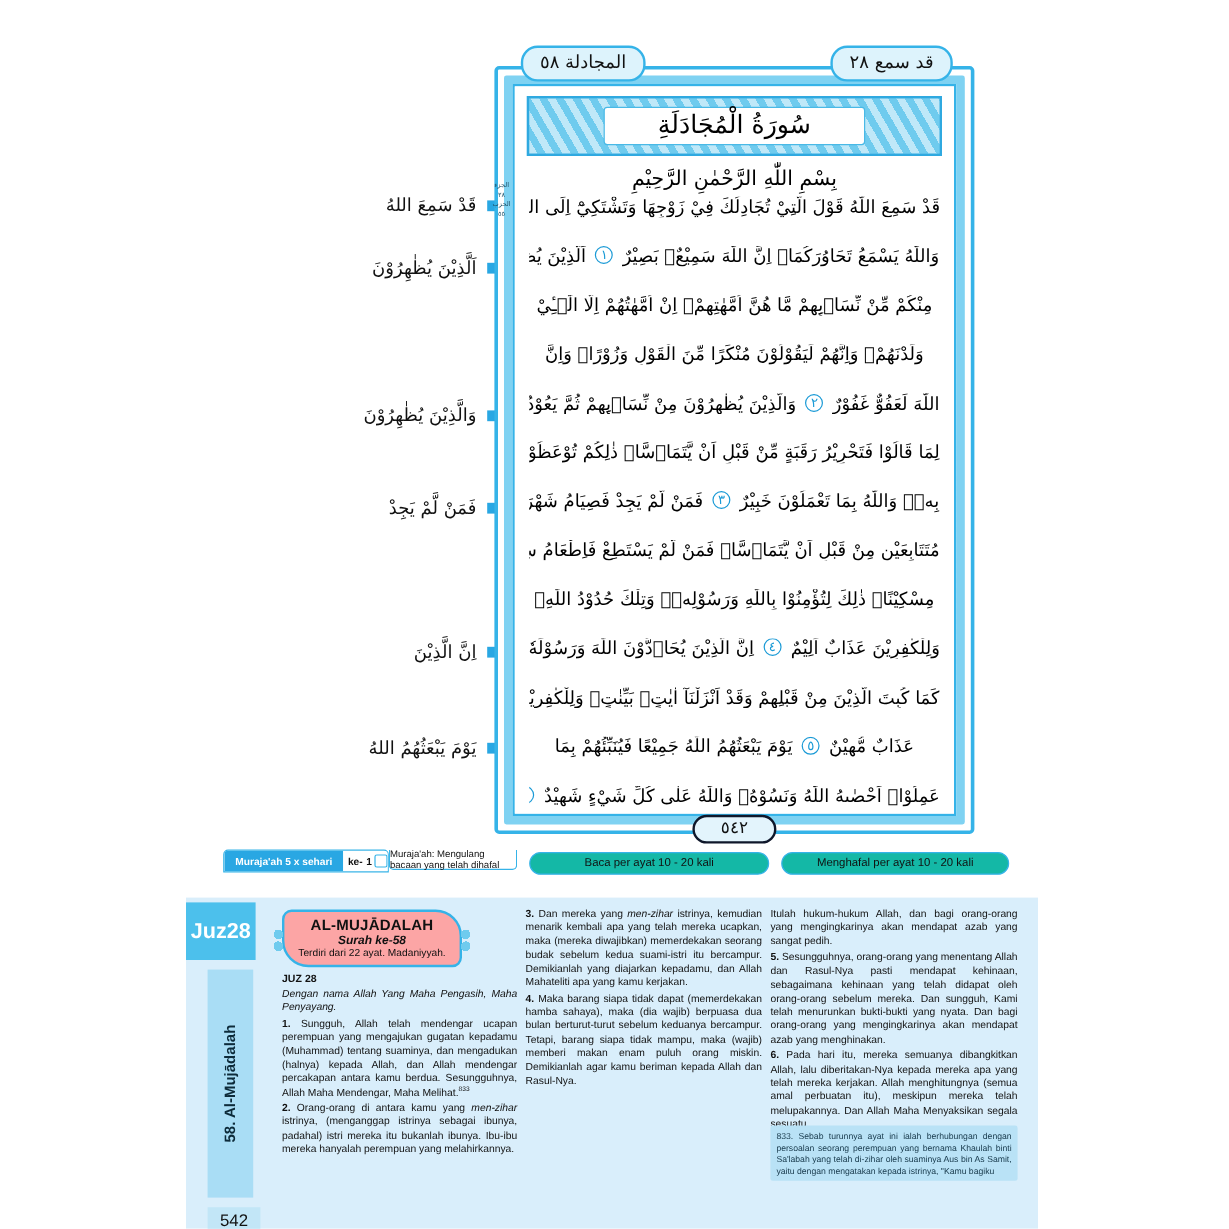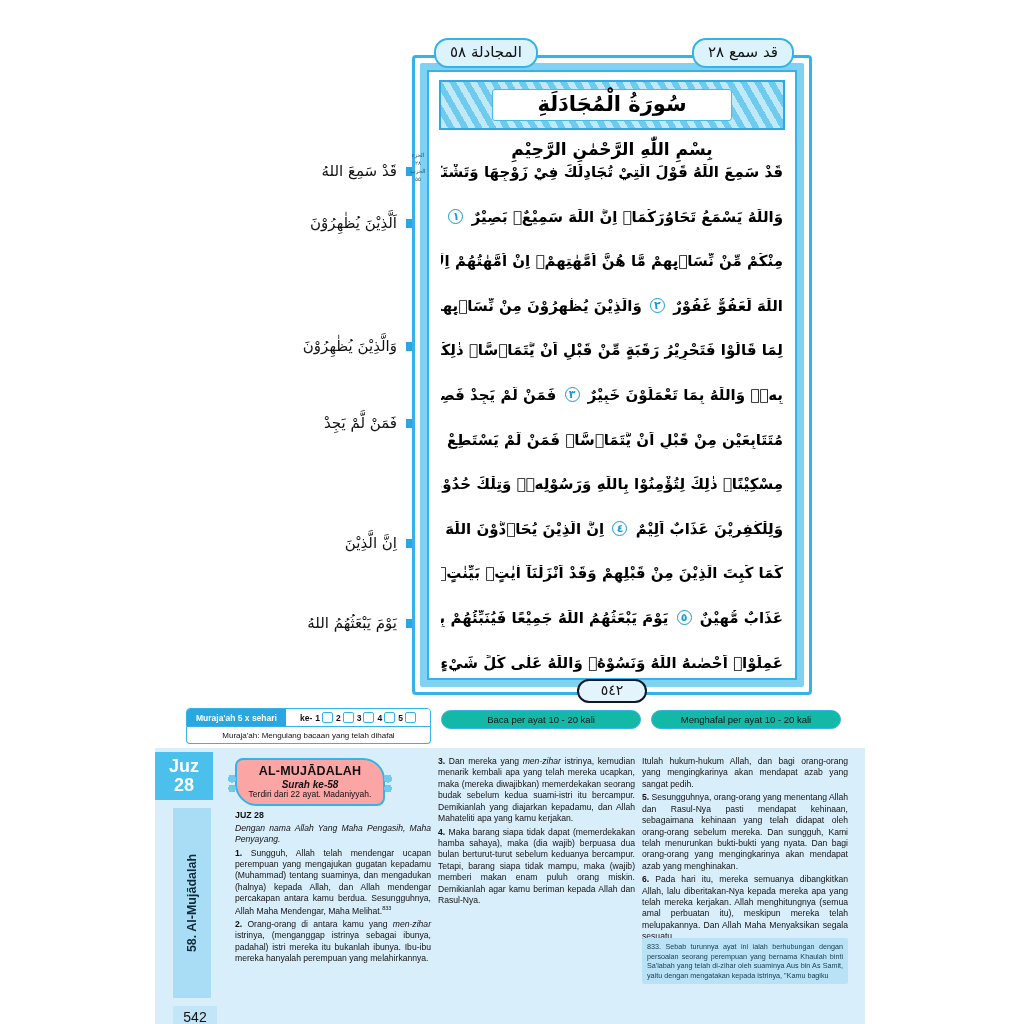--- a/index.html
+++ b/index.html
@@ -82,21 +82,20 @@
     pointer-events: none;
   }
   #frame-inner {
     position: absolute;
     left: 14px; top: 14px; right: 14px; bottom: 14px;
     z-index: 3;
     background: #ffffff;
     padding: 6px 10px;
     display: flex;
     flex-direction: column;
-    font-weight: bold;
   }
 
   
   .hdr-tab {
     position: absolute;
     background: #ddf3fc;
     border: 2px solid #35b3e8;
     border-radius: 14px;
     font-family: "DejaVu Sans", sans-serif;
     font-size: 15px;
@@ -221,21 +220,21 @@
     left: 186px; top: 708px;
     width: 660px; height: 40px;
     display: flex;
     align-items: flex-start;
     gap: 10px;
     z-index: 9;
   }
   #muraja-block {
     width: 245px;
     display: flex;
-    flex-direction: column;
+    flex-direction: row;
   }
   #muraja-top {
     display: flex;
     height: 19px;
     border: 1px solid #35b3e8;
     border-radius: 4px 4px 0 0;
     overflow: hidden;
   }
   #muraja-label {
     background: #29a7e3;
@@ -303,21 +302,20 @@
   #juz-badge {
     position: absolute;
     left: 0; top: 4px;
     width: 58px; height: 48px;
     background: #4cc0ec;
     color: #ffffff;
     font-weight: bold;
     font-size: 18px;
     line-height: 1.05;
     display: flex;
-    flex-direction: column;
     align-items: center;
     justify-content: center;
   }
   #side-tab {
     position: absolute;
     left: 18px; top: 60px;
     width: 38px; height: 190px;
     background: #a9ddf5;
     display: flex;
     align-items: center;
@@ -468,20 +466,21 @@
       <div id="surah-banner">
         <div class="plate">سُورَةُ الْمُجَادَلَةِ</div>
       </div>
 
       <div id="basmalah">بِسْمِ اللّٰهِ الرَّحْمٰنِ الرَّحِيْمِ</div>
 
       <div id="ayah-lines">
           <div class="ayah-line">قَدْ سَمِعَ اللّٰهُ قَوْلَ الَّتِيْ تُجَادِلُكَ فِيْ زَوْجِهَا وَتَشْتَكِيْٓ اِلَى اللّٰهِ</div>
           <div class="ayah-line">وَاللّٰهُ يَسْمَعُ تَحَاوُرَكُمَاۗ اِنَّ اللّٰهَ سَمِيْعٌۢ بَصِيْرٌ <span class="ayah-num">١</span> اَلَّذِيْنَ يُظٰهِرُوْنَ</div>
           <div class="ayah-line">مِنْكُمْ مِّنْ نِّسَاۤىِٕهِمْ مَّا هُنَّ اُمَّهٰتِهِمْۗ اِنْ اُمَّهٰتُهُمْ اِلَّا الّٰۤـِٔيْ</div>
+          <div class="ayah-line">وَلَدْنَهُمْۗ وَاِنَّهُمْ لَيَقُوْلُوْنَ مُنْكَرًا مِّنَ الْقَوْلِ وَزُوْرًاۗ وَاِنَّ</div>
           <div class="ayah-line">اللّٰهَ لَعَفُوٌّ غَفُوْرٌ <span class="ayah-num">٢</span> وَالَّذِيْنَ يُظٰهِرُوْنَ مِنْ نِّسَاۤىِٕهِمْ ثُمَّ يَعُوْدُوْنَ</div>
           <div class="ayah-line">لِمَا قَالُوْا فَتَحْرِيْرُ رَقَبَةٍ مِّنْ قَبْلِ اَنْ يَّتَمَاۤسَّاۗ ذٰلِكُمْ تُوْعَظُوْنَ</div>
           <div class="ayah-line">بِهٖۗ وَاللّٰهُ بِمَا تَعْمَلُوْنَ خَبِيْرٌ <span class="ayah-num">٣</span> فَمَنْ لَّمْ يَجِدْ فَصِيَامُ شَهْرَيْنِ</div>
           <div class="ayah-line">مُتَتَابِعَيْنِ مِنْ قَبْلِ اَنْ يَّتَمَاۤسَّاۚ فَمَنْ لَّمْ يَسْتَطِعْ فَاِطْعَامُ سِتِّيْنَ</div>
           <div class="ayah-line">مِسْكِيْنًاۗ ذٰلِكَ لِتُؤْمِنُوْا بِاللّٰهِ وَرَسُوْلِهٖۗ وَتِلْكَ حُدُوْدُ اللّٰهِۗ</div>
           <div class="ayah-line">وَلِلْكٰفِرِيْنَ عَذَابٌ اَلِيْمٌ <span class="ayah-num">٤</span> اِنَّ الَّذِيْنَ يُحَاۤدُّوْنَ اللّٰهَ وَرَسُوْلَهٗ كُبِتُوْا</div>
           <div class="ayah-line">كَمَا كُبِتَ الَّذِيْنَ مِنْ قَبْلِهِمْ وَقَدْ اَنْزَلْنَآ اٰيٰتٍۢ بَيِّنٰتٍۗ وَلِلْكٰفِرِيْنَ</div>
           <div class="ayah-line">عَذَابٌ مُّهِيْنٌ <span class="ayah-num">٥</span> يَوْمَ يَبْعَثُهُمُ اللّٰهُ جَمِيْعًا فَيُنَبِّئُهُمْ بِمَا</div>
           <div class="ayah-line">عَمِلُوْاۗ اَحْصٰىهُ اللّٰهُ وَنَسُوْهُۗ وَاللّٰهُ عَلٰى كُلِّ شَيْءٍ شَهِيْدٌ <span class="ayah-num">٦</span> ع</div>
         </div>

